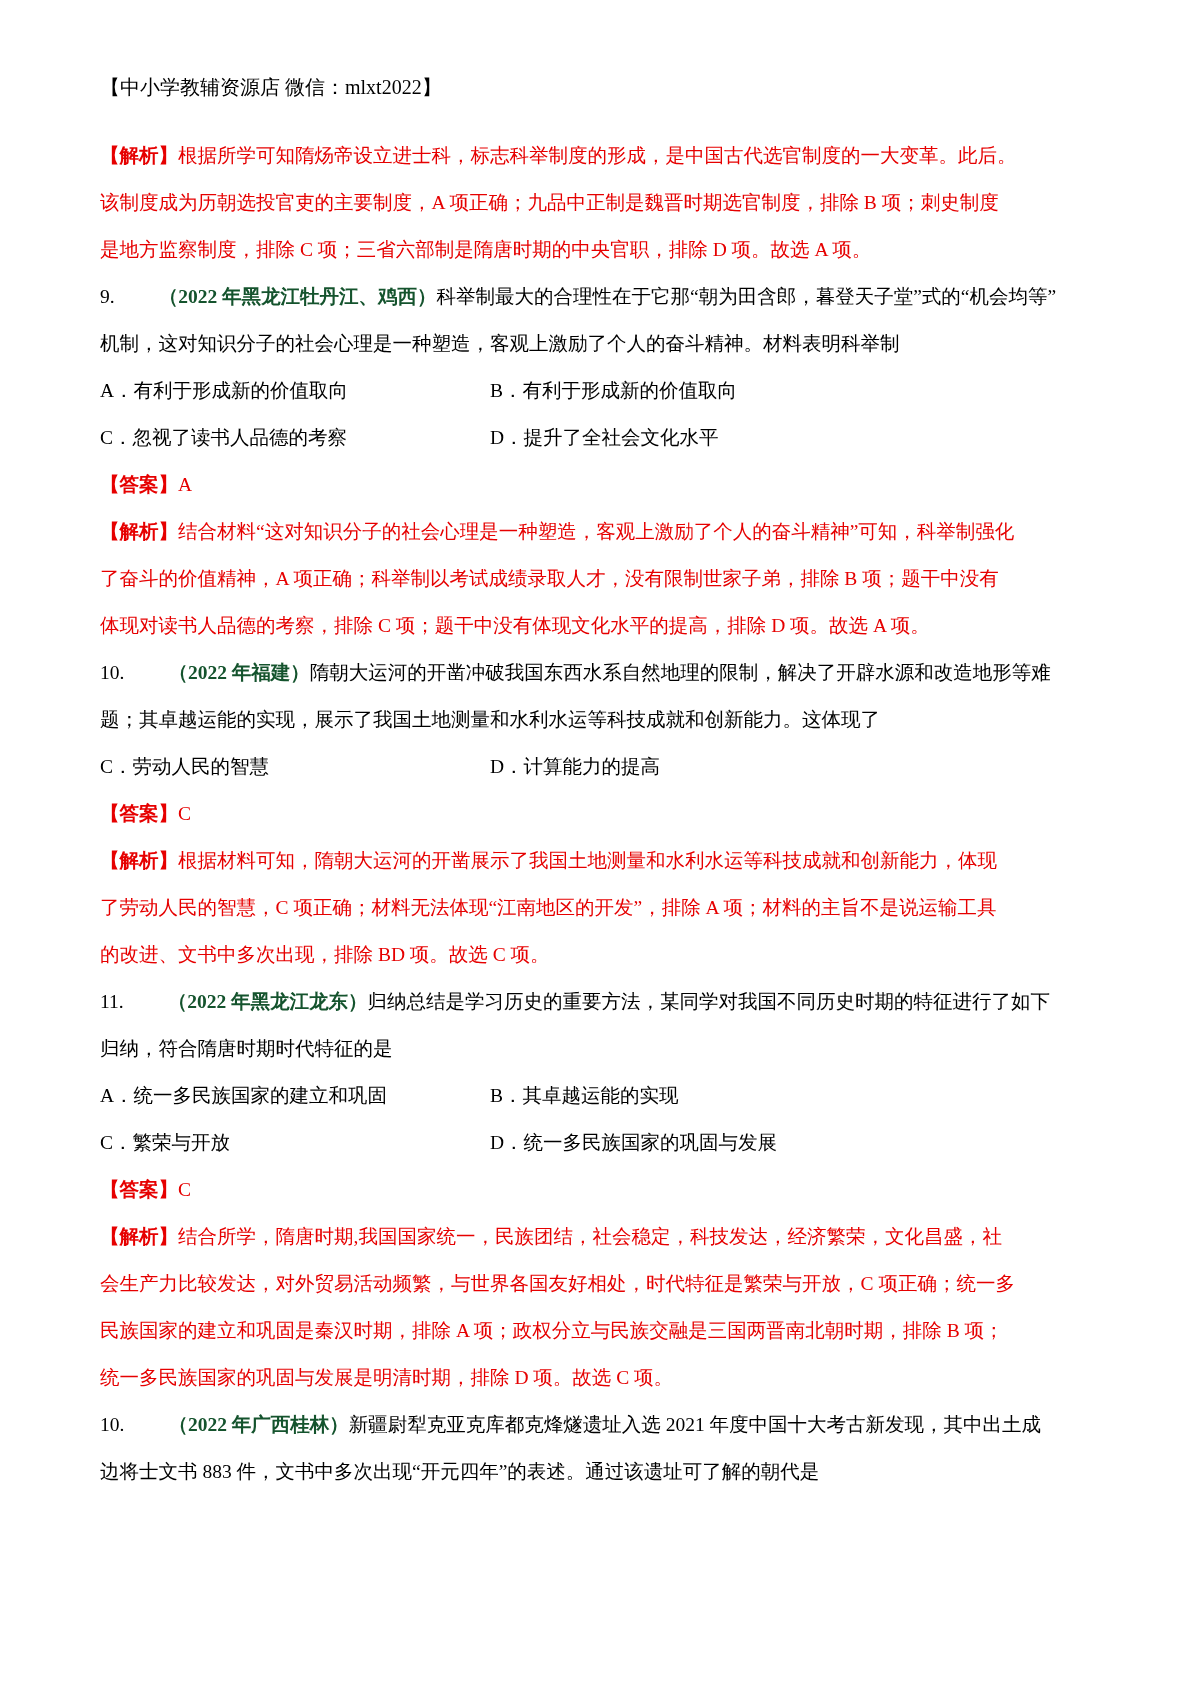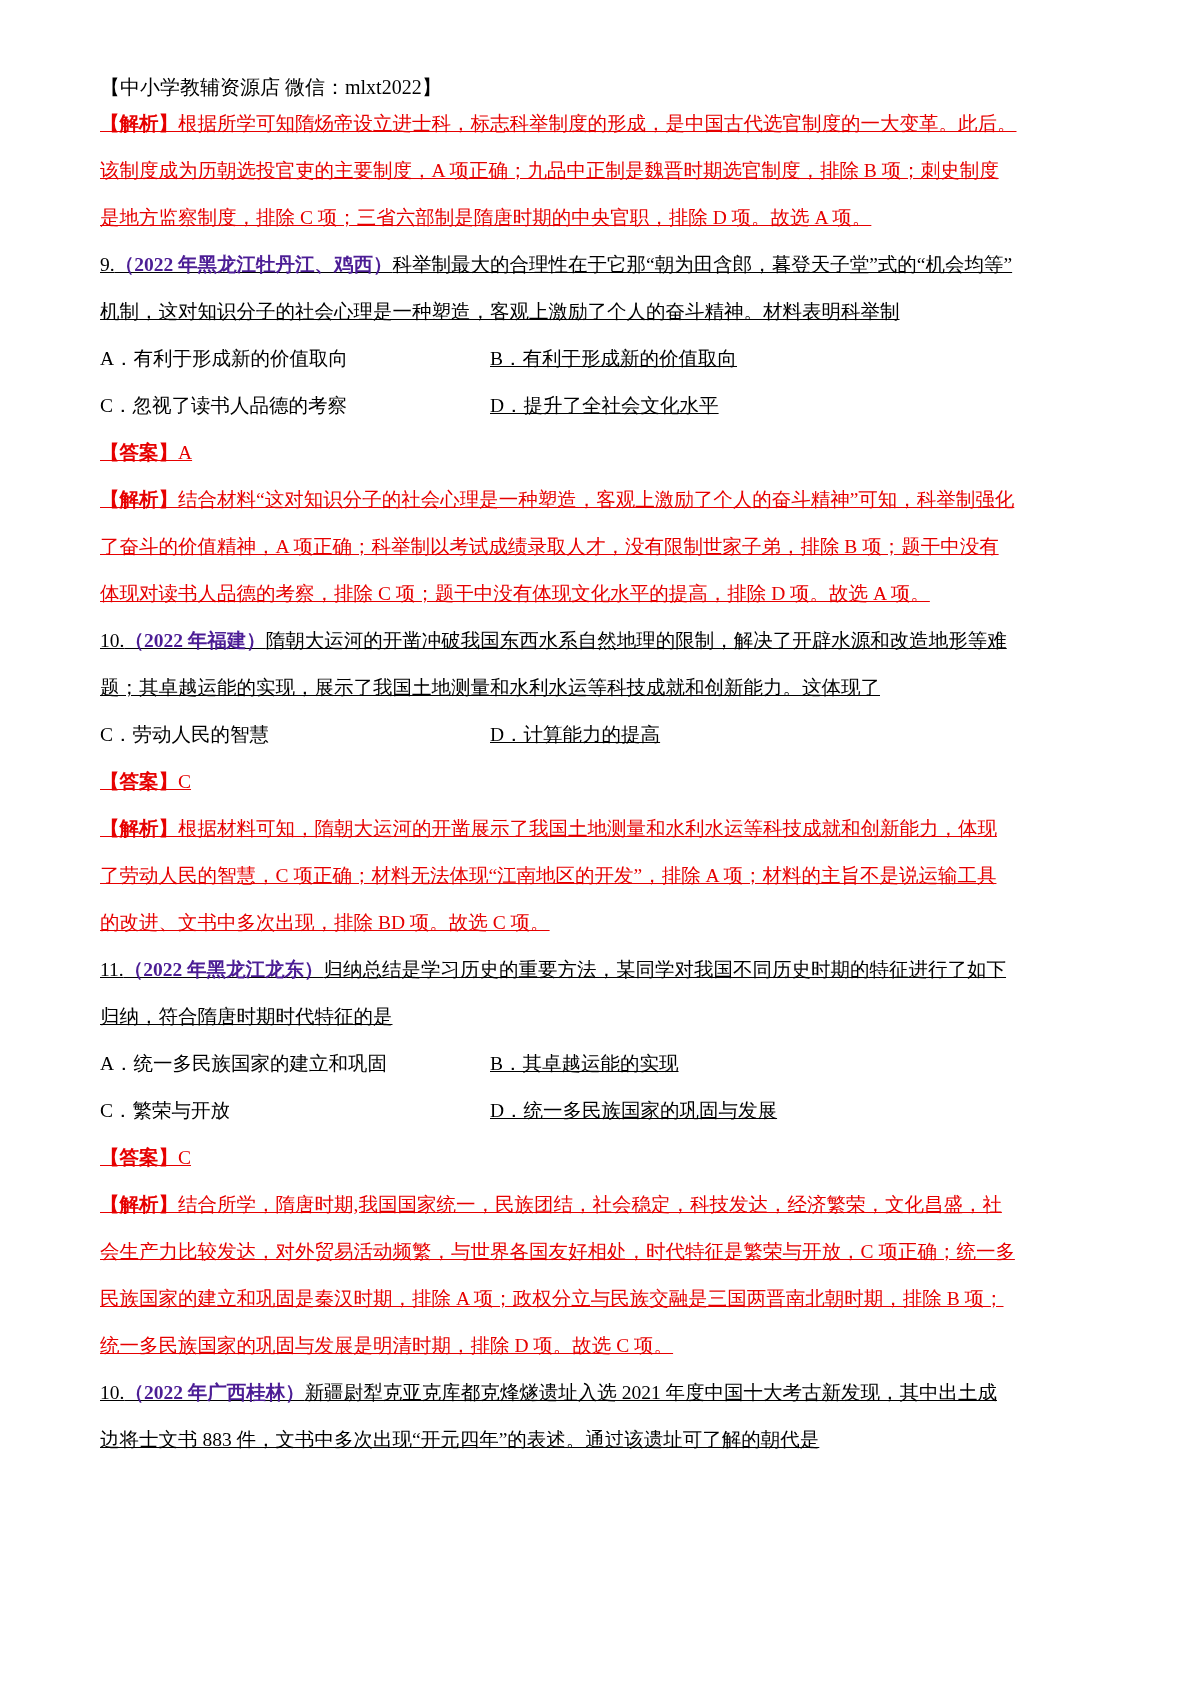--- a/index.html
+++ b/index.html
@@ -15,33 +15,33 @@
     overflow: hidden;
   }
   .doc {
     padding: 74px 88px 0 100px;
     width: 1012px;
     overflow: hidden;
   }
   .banner {
     font-size: 20px;
     line-height: 26px;
+    margin-bottom: 32px;
     white-space: nowrap;
   }
   .line {
     font-size: 19.5px;
     line-height: 47px;
     height: 47px;
     white-space: nowrap;
     overflow: hidden;
-    text-decoration: underline;
   }
   .red   { color: #e60000; }
   .bold  { font-weight: bold; }
-  .src   { color: #4c1d95; font-weight: bold; }
+  .src   { color: #14532d; font-weight: bold; margin-left: 44px; }
   .num   { color: #000000; }
   .opt1  { display: inline-block; width: 390px; }
 </style>
 </head>
 <body>
 
 <div class="doc">
 
   <div class="banner">【中小学教辅资源店 微信：mlxt2022】</div>
 

